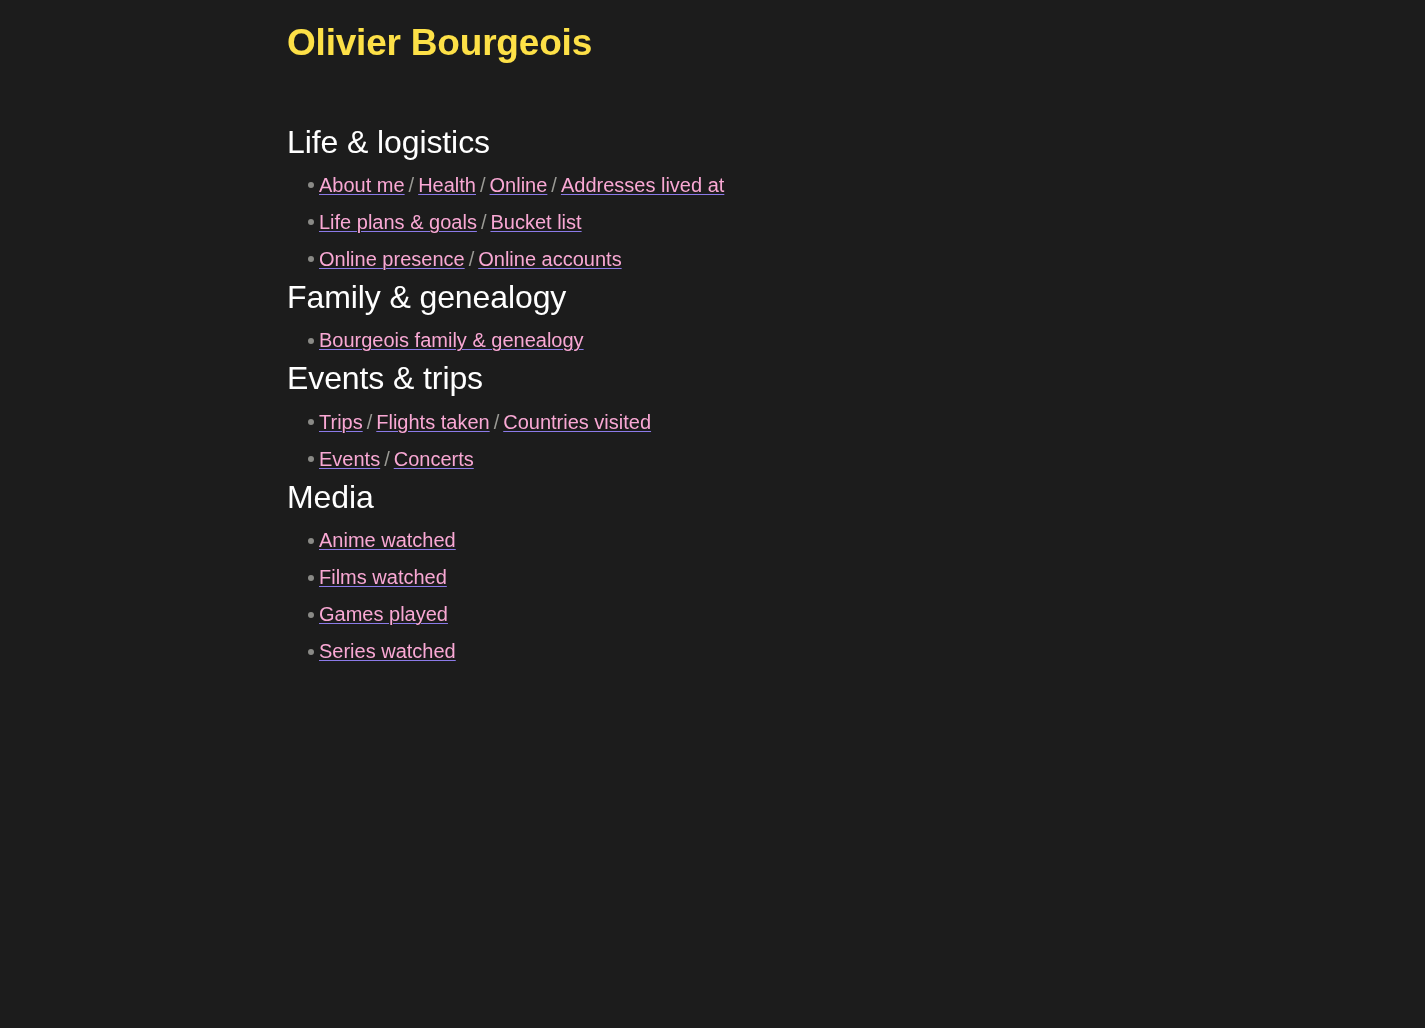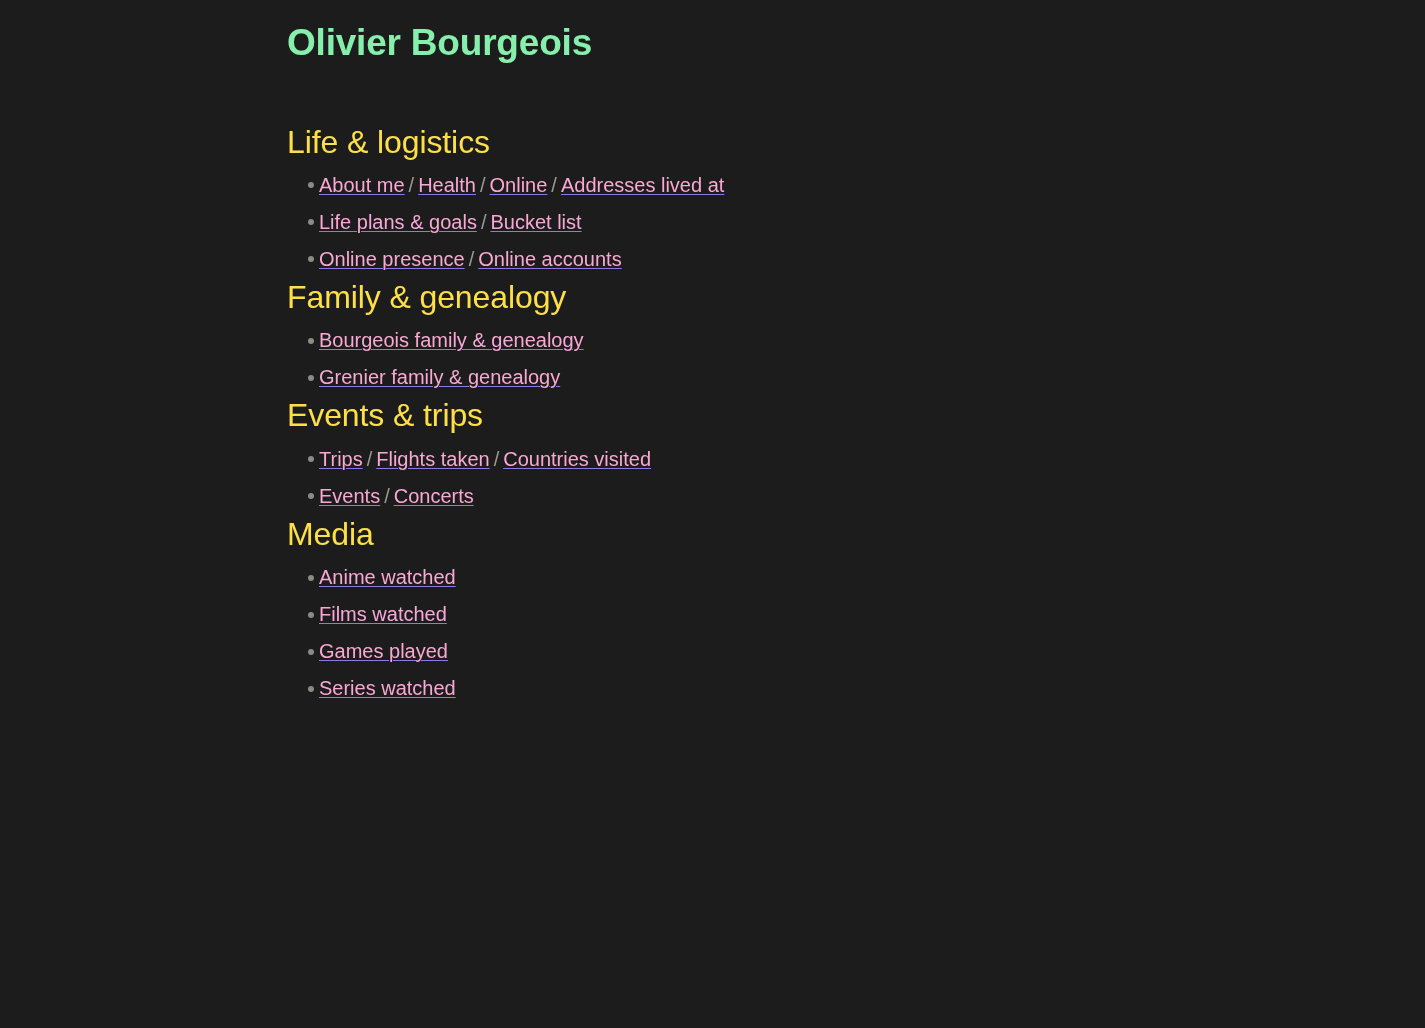--- a/index.html
+++ b/index.html
@@ -21,37 +21,37 @@
   .page {
     width: 1425px;
     min-height: 1028px;
     padding: 22px 0 0 287px;
   }
 
   .page-title {
     font-size: 37px;
     font-weight: bold;
     line-height: 1.15;
-    color: #86efac;
+    color: #fde047;
     letter-spacing: -0.2px;
     margin: 0 0 0 0;
     padding: 0;
   }
 
   .section {
   }
   .section:first-of-type {
     margin-top: 58px;
   }
 
   .section-heading {
     font-size: 32px;
     font-weight: normal;
     line-height: 1.2;
-    color: #fde047;
+    color: #ffffff;
     letter-spacing: -0.1px;
     margin: 0 0 6px 0;
     padding: 0;
   }
 
   .link-list {
     list-style: none;
     margin: 0;
     padding: 0;
   }
@@ -106,21 +106,20 @@
         <ul class="link-list">
           <li class="link-row"><span class="bullet-icon"></span><a class="row-link" href="#">About me</a><span class="sep">/</span><a class="row-link" href="#">Health</a><span class="sep">/</span><a class="row-link" href="#">Online</a><span class="sep">/</span><a class="row-link" href="#">Addresses lived at</a></li>
           <li class="link-row"><span class="bullet-icon"></span><a class="row-link" href="#">Life plans &amp; goals</a><span class="sep">/</span><a class="row-link" href="#">Bucket list</a></li>
           <li class="link-row"><span class="bullet-icon"></span><a class="row-link" href="#">Online presence</a><span class="sep">/</span><a class="row-link" href="#">Online accounts</a></li>
         </ul>
       </section>
       <section class="section">
         <h2 class="section-heading">Family &amp; genealogy</h2>
         <ul class="link-list">
           <li class="link-row"><span class="bullet-icon"></span><a class="row-link" href="#">Bourgeois family &amp; genealogy</a></li>
-          <li class="link-row"><span class="bullet-icon"></span><a class="row-link" href="#">Grenier family &amp; genealogy</a></li>
         </ul>
       </section>
       <section class="section">
         <h2 class="section-heading">Events &amp; trips</h2>
         <ul class="link-list">
           <li class="link-row"><span class="bullet-icon"></span><a class="row-link" href="#">Trips</a><span class="sep">/</span><a class="row-link" href="#">Flights taken</a><span class="sep">/</span><a class="row-link" href="#">Countries visited</a></li>
           <li class="link-row"><span class="bullet-icon"></span><a class="row-link" href="#">Events</a><span class="sep">/</span><a class="row-link" href="#">Concerts</a></li>
         </ul>
       </section>
       <section class="section">

